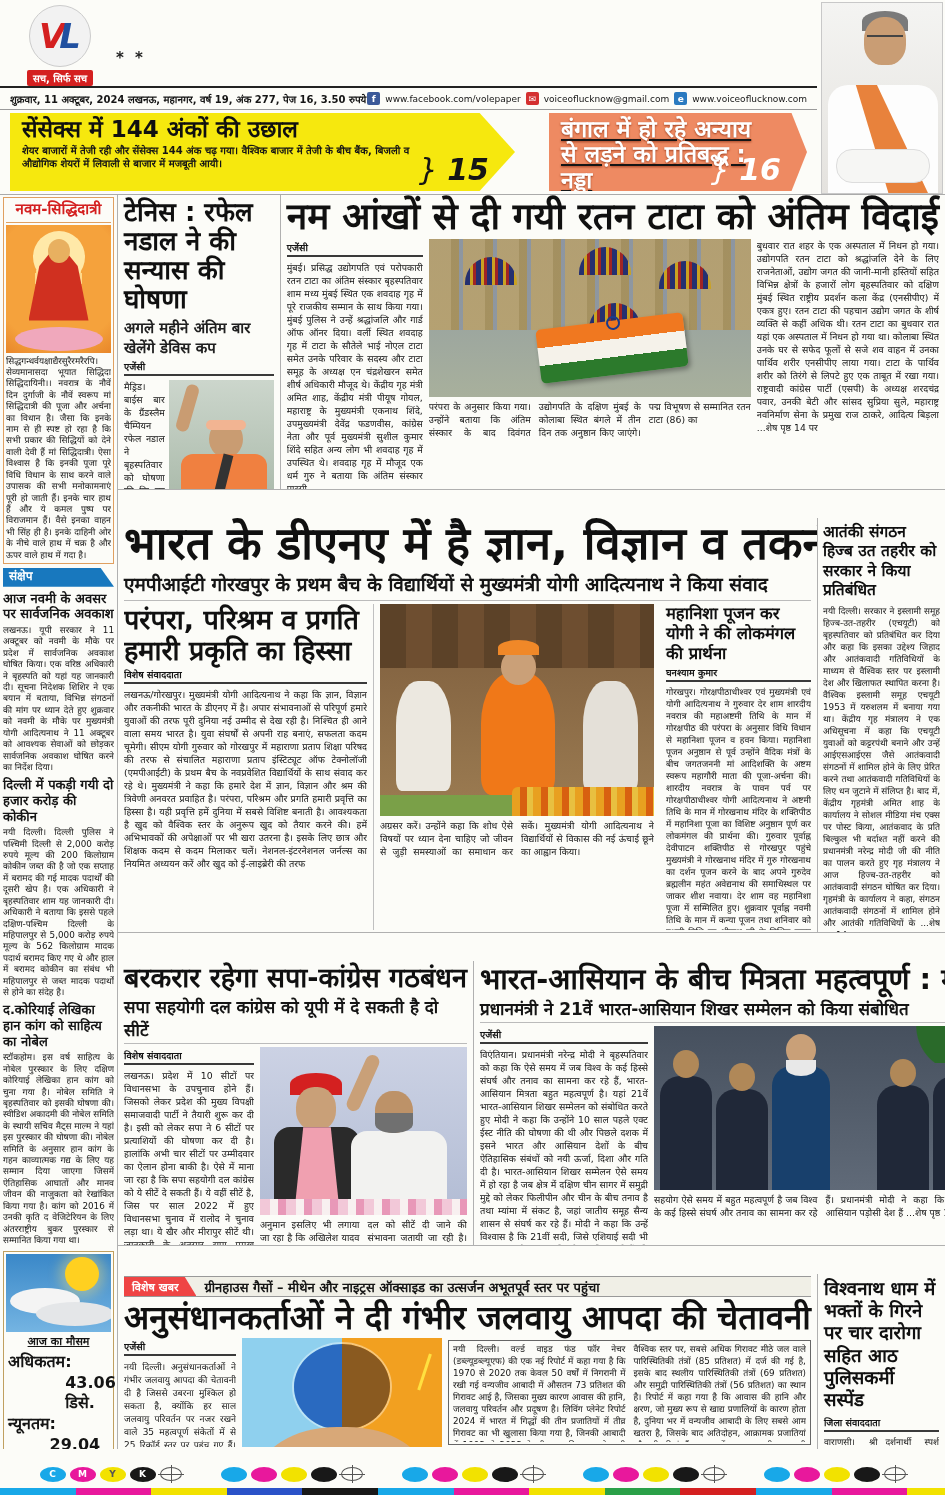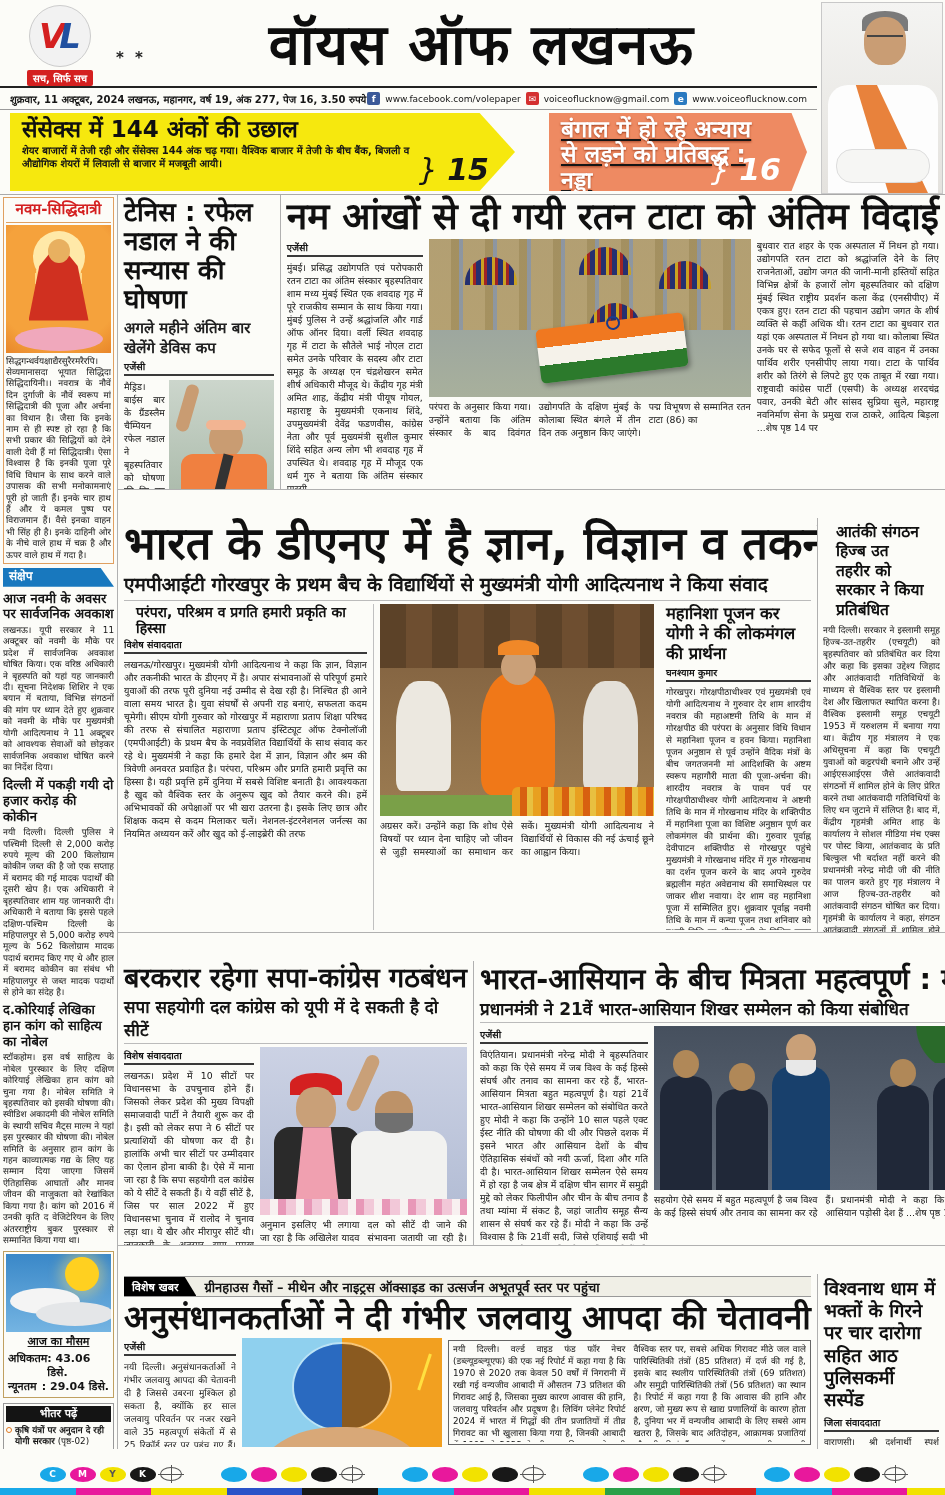--- a/index.html
+++ b/index.html
@@ -69,21 +69,21 @@
   .g-lotus{bottom:2px;left:50%;margin-left:-44px;width:88px;height:24px;background:#f0a8bc;border-radius:50%;}
   .sec-label{background:#1878be;color:#fff;font-weight:bold;font-size:12px;padding:1px 14px 2px 6px;
              clip-path:polygon(0 0,88% 0,100% 100%,0 100%);margin:2px 0 3px;}
   .lc-head{font-size:13px;font-weight:bold;line-height:1.2;margin:4px 0 3px;}
   .weather-box{border:1px solid #c0a060;margin-top:5px;padding:2px;}
   .weather-photo{position:relative;height:78px;overflow:hidden;background:linear-gradient(#3a88c8,#74b4e2);}
   .sun{top:3px;right:12px;width:34px;height:34px;background:#ffd020;border-radius:50%;box-shadow:0 0 12px 6px #ffe27060;}
   .cl1{top:34px;left:4px;width:70px;height:26px;background:#f4f4f4;border-radius:50%;}
   .cl2{top:48px;left:30px;width:78px;height:24px;background:#e4e6e8;border-radius:50%;}
   .weather-title{text-align:center;font-weight:bold;font-size:11px;text-decoration:underline;margin:3px 0 2px;}
-  .wrow{display:flex;justify-content:space-between;font-size:11px;font-weight:bold;padding:0 2px;}
+  .wrow{display:flex;justify-content:space-between;font-size:16px;font-weight:bold;padding:0 2px;}
   .inside-box{border:1px solid #999;margin-top:5px;padding:1px 2px;}
   .inside-title{background:#141414;color:#fff;text-align:center;font-size:11px;font-weight:bold;padding:1px 0;margin:1px 0 3px;}
   .in-item{display:flex;gap:3px;margin-bottom:3px;}
   .bullet{flex:0 0 6px;width:6px;height:6px;border:1.4px solid #e07820;border-radius:50%;margin-top:2px;}
   .in-item b{font-weight:bold;}
 
   
   .row{display:flex;border-bottom:1px solid #b0b0b0;overflow:hidden;}
   .row1{height:295px;} .row2{height:415px;} .row3{height:285px;} .row4{flex:1;border-bottom:none;}
   h1,h2,h3,h4{margin:0;color:#101010;}
@@ -114,39 +114,39 @@
           background:linear-gradient(180deg,#f07820 0 34%,#f5f2ea 34% 67%,#2c7a2c 67% 100%);box-shadow:2px 3px 5px #00000055;}
   .chakra{bottom:42%;left:55%;width:14px;height:14px;border:2px solid #1a3a8c;border-radius:50%;transform:rotate(-7deg);}
   .t-caption{margin-top:3px;column-count:3;column-gap:8px;font-size:9.3px;text-align:justify;}
 
   
   .dna-wrap{flex:1;border-right:1px solid #b0b0b0;padding:2px 6px;display:flex;flex-direction:column;overflow:hidden;}
   .dna-wrap h1{font-size:45px;line-height:1.05;white-space:nowrap;}
   .dna-sub{font-size:19px;font-weight:bold;margin:4px 0 3px;border-bottom:1px solid #bbb;padding-bottom:3px;}
   .dna-cols{display:flex;flex:1;overflow:hidden;}
   .trad{width:250px;border-right:1px solid #c0c0c0;padding-right:6px;font-size:9.3px;}
-  .trad h3{font-size:14px;line-height:1.15;margin-bottom:2px;margin-left:12px;}
+  .trad h3{font-size:27px;line-height:1.15;margin-bottom:2px;}
   .dna-center{width:286px;padding:0 6px;}
   .yogi-photo{position:relative;height:212px;overflow:hidden;background:linear-gradient(#7c5c3c,#9c7c52);}
   .y-back{top:0;left:0;right:0;height:30%;background:repeating-linear-gradient(90deg,#5c4228 0 26px,#6e4e30 26px 52px);}
   .wfig1{bottom:12%;left:6%;width:20%;height:52%;background:#ece8e0;border-radius:40% 40% 10% 10%;}
   .wfig2{bottom:12%;right:6%;width:20%;height:52%;background:#e4e0d8;border-radius:40% 40% 10% 10%;}
   .y-fig{bottom:10%;left:37%;width:27%;height:58%;background:#f07818;border-radius:42% 42% 14% 14%;}
   .y-head{bottom:62%;left:44%;width:13%;height:17%;background:#caa078;border-radius:50%;}
   .y-cap{bottom:76%;left:43%;width:15%;height:7%;background:#f08828;border-radius:50% 50% 0 0;}
   .flowers{bottom:0;right:0;width:52%;height:14%;border-radius:6px 0 0 0;
            background:repeating-linear-gradient(90deg,#e8a020 0 8px,#d86010 8px 15px,#e8c040 15px 21px);}
   .grass{bottom:0;left:0;width:48%;height:10%;background:#7aa048;}
   .dna-below{margin-top:3px;column-count:2;column-gap:8px;font-size:9.3px;text-align:justify;}
   .mahanisha{flex:1;padding-left:6px;font-size:8.8px;}
   .mahanisha h3{font-size:16.5px;line-height:1.2;margin-bottom:2px;}
 
   
   .terror{width:127px;padding:3px 5px;font-size:8.8px;}
-  .terror h3{font-size:15.5px;line-height:1.25;margin:2px 13px 4px;}
+  .terror h3{font-size:15.5px;line-height:1.25;margin:2px 0 4px;}
 
   
   .sp{width:362px;border-right:1px solid #b0b0b0;padding:3px 6px;font-size:9.3px;}
   .sp h2{font-size:27px;line-height:1.05;white-space:nowrap;}
   .sp .subhead,.modi .subhead{font-size:17px;font-weight:bold;margin:3px 0;border-bottom:1px solid #bbb;padding-bottom:2px;}
   .sp-cols{display:flex;gap:6px;}
   .sp-left{width:130px;}
   .sp-right{flex:1;}
   .sp-photo{position:relative;height:168px;overflow:hidden;background:linear-gradient(#ccd2e4,#b2bcd4);}
   .akh-cap{top:26px;left:30px;width:52px;height:22px;background:#d42020;border-radius:50% 50% 0 0;}
@@ -170,21 +170,21 @@
   .s1{left:6px;} .s2{left:62px;height:62%;} .s3{right:60px;height:64%;} .s4{right:4px;}
   .modi-fig{bottom:0;left:118px;width:58px;height:76%;background:#18406c;border-radius:20px 20px 0 0;}
   .modi-head{bottom:76%;left:132px;width:30px;height:32px;background:#c9a078;border-radius:50%;}
   .modi-beard{bottom:70%;left:132px;width:30px;height:16px;background:#e8e8e8;border-radius:0 0 50% 50%;}
   .leaves{top:0;right:0;width:40%;height:22%;background:radial-gradient(circle at 80% 0,#2a6a2a 0 40%,transparent 41%);}
   .modi-caption{margin-top:3px;column-count:2;column-gap:8px;font-size:9.3px;text-align:justify;}
 
   
   .climate{flex:1;border-right:1px solid #b0b0b0;padding:2px 6px;font-size:9px;display:flex;flex-direction:column;}
   .strip{display:flex;align-items:center;gap:8px;border-top:1px solid #999;border-bottom:1px solid #999;background:#f0efe6;}
-  .special-label{background:#000000;color:#fff;font-weight:bold;font-size:11px;padding:2px 18px 2px 8px;
+  .special-label{background:#ef4444;color:#fff;font-weight:bold;font-size:11px;padding:2px 18px 2px 8px;
                  clip-path:polygon(0 0,84% 0,100% 100%,0 100%);}
   .strip-text{font-weight:bold;font-size:13px;}
   .climate h2{font-size:33px;line-height:1.1;margin:3px 0 2px;white-space:nowrap;}
   .cl-cols{display:flex;flex:1;gap:6px;overflow:hidden;}
   .cl-left{width:112px;}
   .cl-center{width:200px;}
   .climate-photo{position:relative;height:148px;overflow:hidden;
                  background:linear-gradient(90deg,#8fd0ee 0 50%,#f2a020 50% 100%);}
   .globe{top:6px;left:26%;width:48%;height:58%;border-radius:50%;
          background:linear-gradient(90deg,#2a6ac0 0 50%,#8a5a20 50% 100%);box-shadow:0 0 0 2px #ffffff66;}
@@ -221,21 +221,20 @@
 
   <header class="masthead">
     <div class="logo-block">
       <div class="logo-circle">
         <span class="logo-v">V</span>
         <span class="logo-l">L</span>
       </div>
       <div class="logo-ribbon">सच, सिर्फ सच</div>
     </div>
     <div class="stars">* *</div>
-    <h1 class="paper-title">वॉयस ऑफ लखनऊ</h1>
     <div class="nadda-photo">
       <i class="n-hair"></i>
         <i class="n-head"></i>
         <i class="n-glass"></i>
       <i class="n-body"></i>
         <i class="n-sash"></i>
         <i class="n-arms"></i>
     </div>
   </header>
 

